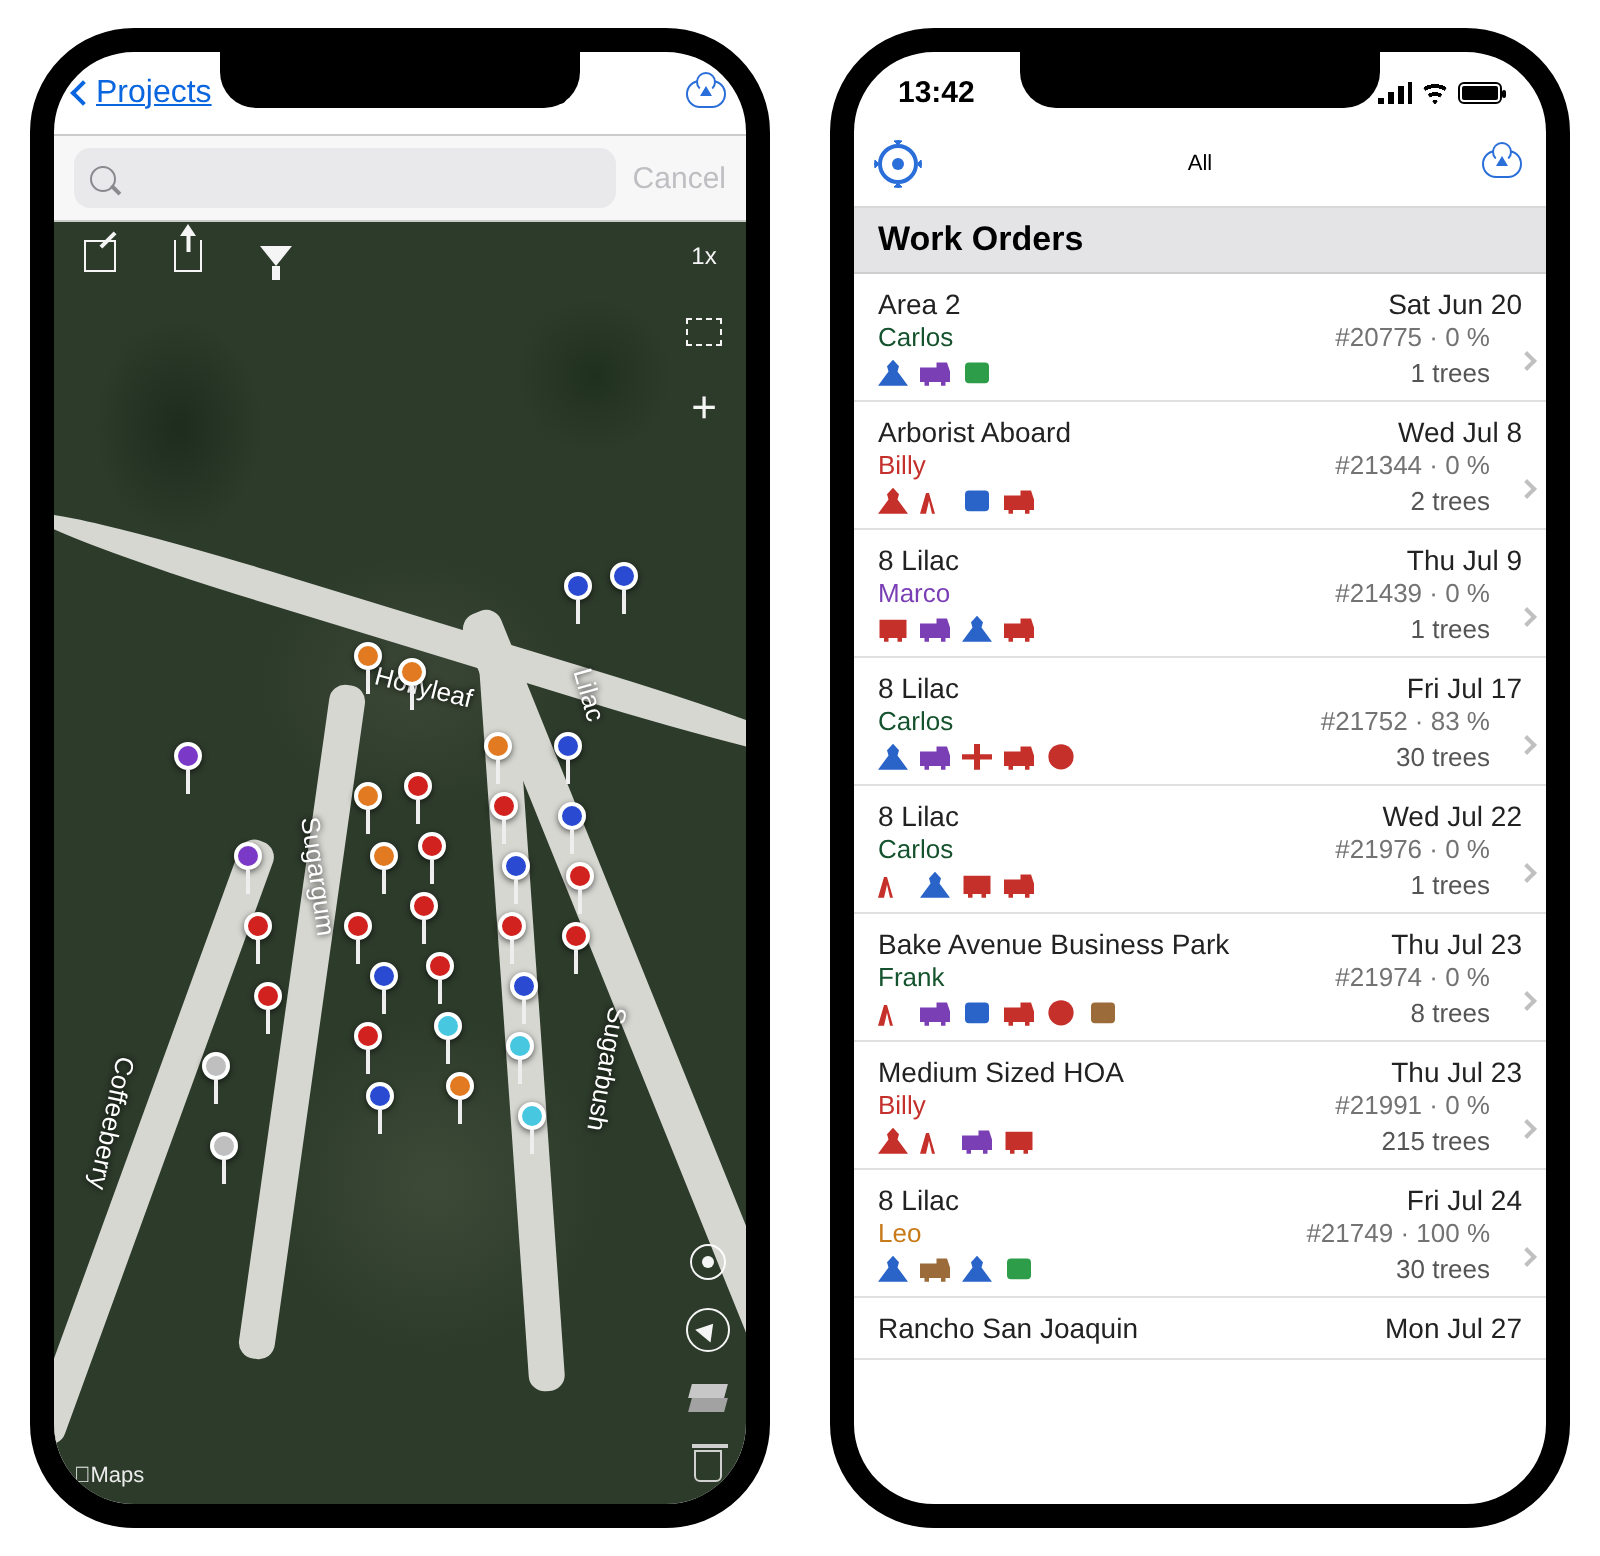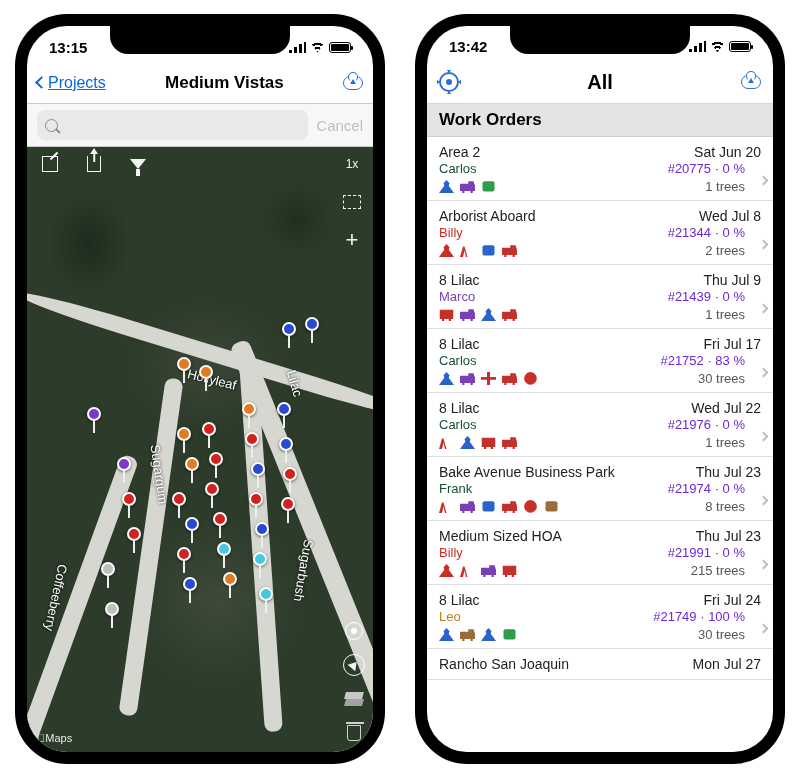--- a/index.html
+++ b/index.html
@@ -119,33 +119,33 @@
   
   .nav2{height:42px;display:flex;align-items:center;justify-content:space-between;padding:0 12px;border-bottom:1px solid #d8d8d8;}
   .gear{width:20px;height:20px;border:2px solid #2a6ed9;border-radius:50%;position:relative;}
   .gear::before{content:"";position:absolute;inset:-4px;border-radius:50%;
     background:
      radial-gradient(circle at 50% 0, #2a6ed9 2px, transparent 2px),
      radial-gradient(circle at 50% 100%, #2a6ed9 2px, transparent 2px),
      radial-gradient(circle at 0 50%, #2a6ed9 2px, transparent 2px),
      radial-gradient(circle at 100% 50%, #2a6ed9 2px, transparent 2px);}
   .gear::after{content:"";position:absolute;inset:5px;border-radius:50%;background:#2a6ed9;}
-  .nav2 .title{font-weight:700;font-size:20px;}
+  .nav2 .title{font-weight:400;font-size:11px;}
   .section-h{background:#e4e4e6;padding:6px 12px;font-weight:700;font-size:17px;border-bottom:1px solid #cfcfcf;}
   .list{height:calc(100% - 36px - 42px - 32px);overflow:hidden;}
   .row{border-bottom:1px solid #e0e0e0;padding:7px 12px 6px;position:relative;}
   .row .l1{display:flex;justify-content:space-between;font-size:14px;color:#222;}
   .row .l2{display:flex;justify-content:space-between;font-size:13px;margin-top:1px;}
   .row .l3{display:flex;justify-content:space-between;align-items:center;margin-top:3px;font-size:13px;color:#555;}
   .chev-r{position:absolute;right:6px;top:40px;width:7px;height:7px;border-top:2px solid #c0c0c0;border-right:2px solid #c0c0c0;transform:rotate(45deg);}
   .assignee-blue{color:#14532d;font-weight:500;}
   .assignee-red{color:#c6302b;font-weight:500;}
   .assignee-purple{color:#7a3fb5;font-weight:500;}
   .assignee-orange{color:#c77a18;font-weight:500;}
-  .meta{color:#6d28d9;padding-right:16px;}
+  .meta{color:#737373;padding-right:16px;}
   .icons{display:flex;gap:6px;}
   .ic{width:15px;height:13px;display:inline-block;}
   .ic.blue{background:#2a64c8;}
   .ic.red{background:#c6302b;}
   .ic.purple{background:#7a3fb5;}
   .ic.green{background:#2e9d4a;}
   .ic.brown{background:#9c6b3a;}
   .ic-person{clip-path:polygon(50% 0,70% 25%,65% 45%,100% 100%,0 100%,35% 45%,30% 25%);}
   .ic-truck{clip-path:polygon(0 30%,55% 30%,55% 10%,90% 10%,100% 45%,100% 85%,85% 85%,85% 100%,70% 100%,70% 85%,30% 85%,30% 100%,15% 100%,15% 85%,0 85%);}
   .ic-crane{clip-path:polygon(0 100%,20% 20%,30% 20%,50% 100%,40% 100%,30% 50%,20% 100%);}
@@ -155,28 +155,20 @@
   .ic-bus{clip-path:polygon(5% 15%,95% 15%,95% 85%,80% 85%,80% 100%,65% 100%,65% 85%,35% 85%,35% 100%,20% 100%,20% 85%,5% 85%);}
 
   .phone-inner{display:flex;flex-direction:column;height:100%;}
 </style>
 </head>
 <body>
 
 <div class="phone">
   <div class="notch"></div>
   <div class="phone-inner">
-    <div class="status-bar">
-      <span>13:15</span>
-      <span class="status-right">
-        <span class="sig"></span>
-        <span class="wifi"></span>
-        <span class="bat"></span>
-      </span>
-    </div>
     <div class="nav1">
       <span class="back">
         <span class="chev-l"></span>
         <span style="text-decoration:underline">Projects</span>
       </span>
       <span class="title">Medium Vistas</span>
       <span class="cloud"></span>
     </div>
     <div class="search-row">
       <div class="search-field">

